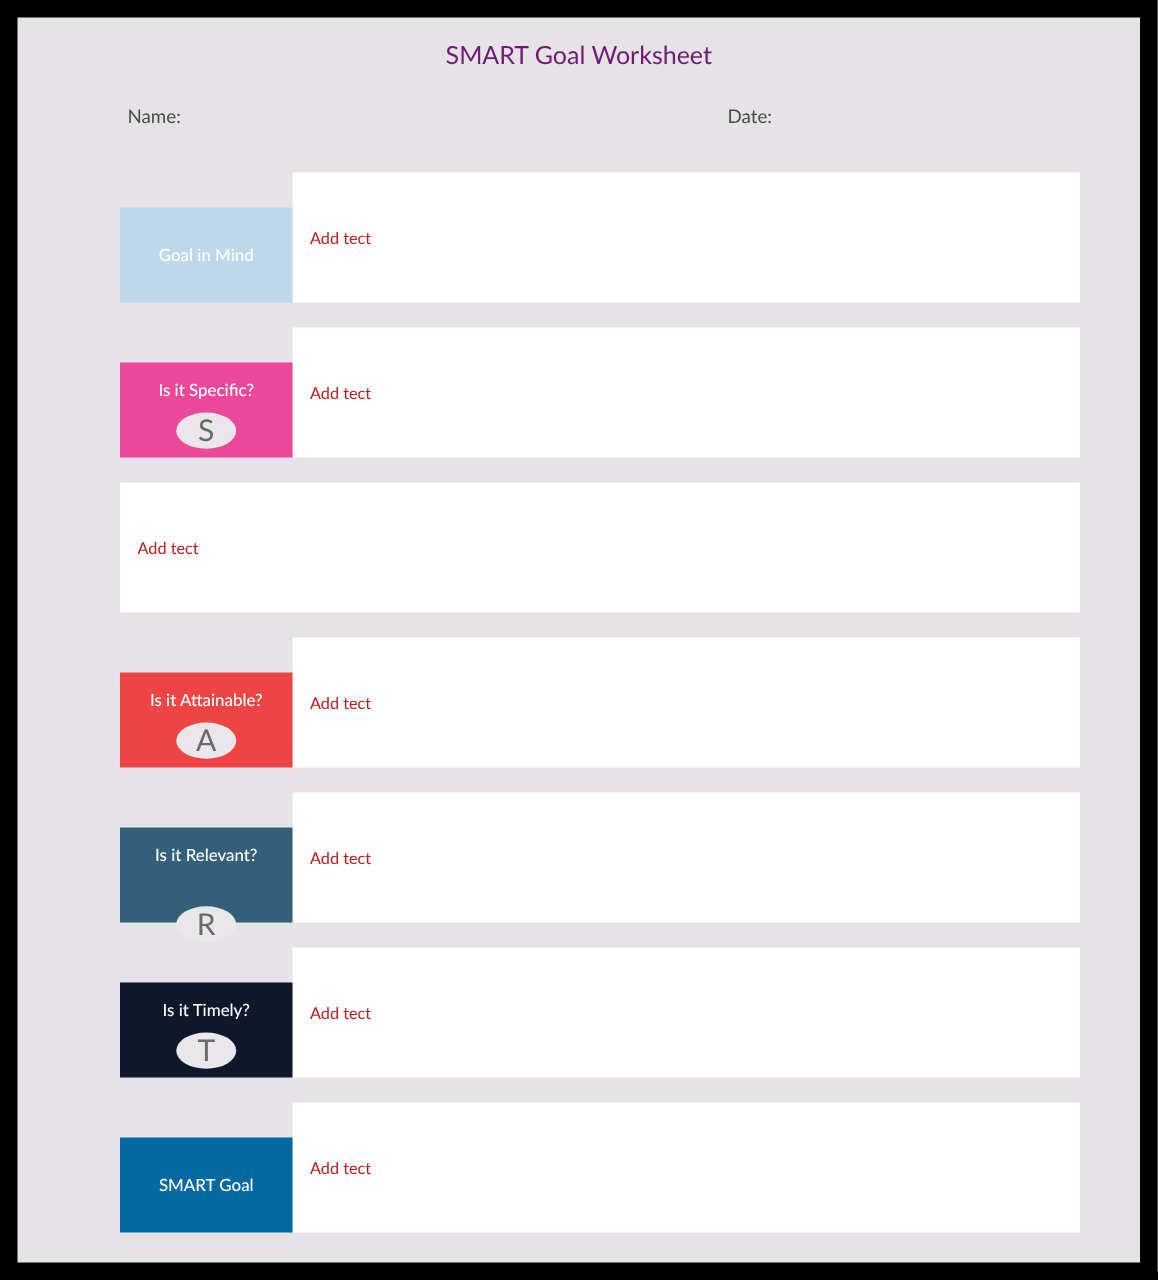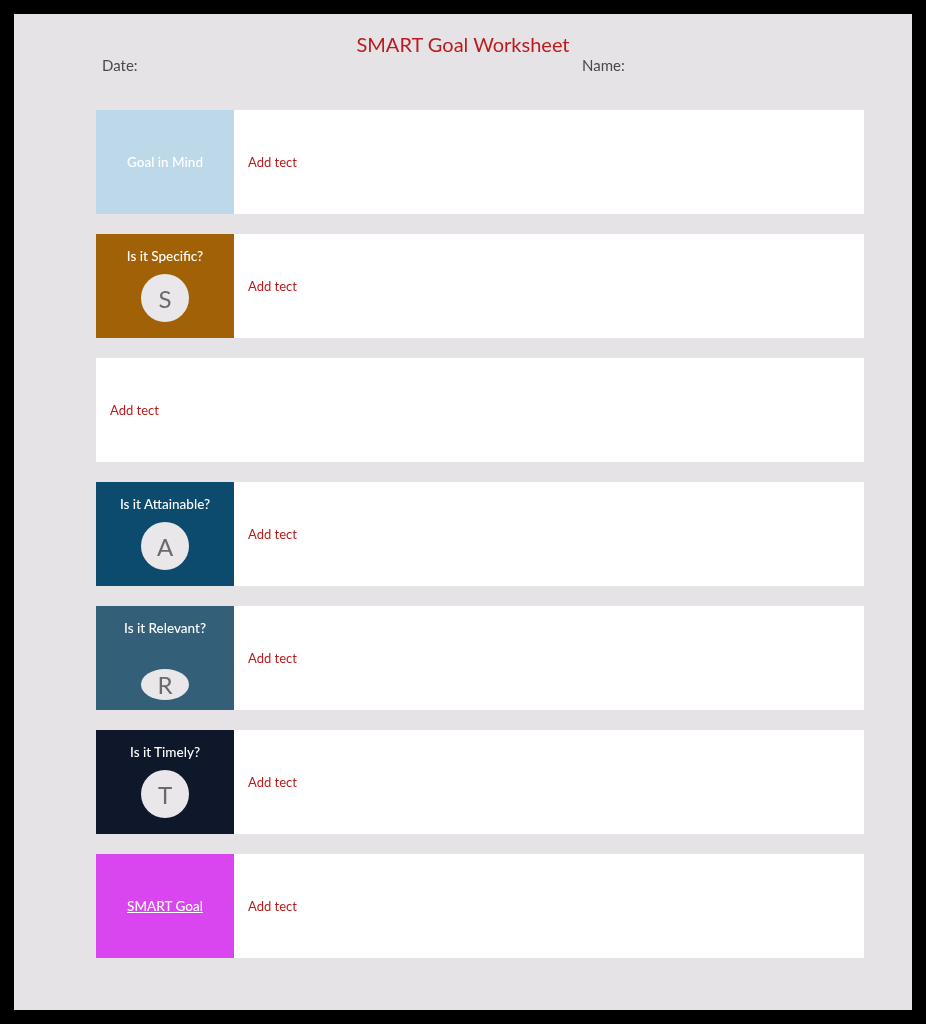--- a/index.html
+++ b/index.html
@@ -19,22 +19,23 @@
   .page {
     width: 100%;
     height: 100%;
     background: #e6e3e6;
     padding: 18px 0 0 0;
     position: relative;
   }
   .title {
     text-align: center;
     font-size: 20px;
-    color: #b91c1c;
+    color: #701a75;
     font-weight: 400;
+    margin-bottom: 28px;
   }
   .meta {
     display: flex;
     justify-content: space-between;
     padding: 0 70px 0 88px;
     margin-bottom: 36px;
   }
   .meta span {
     font-size: 15px;
     color: #4a4a4a;
@@ -54,20 +55,21 @@
     color: #fff;
     display: flex;
     flex-direction: column;
     align-items: center;
     justify-content: center;
     text-align: center;
     font-size: 13.5px;
     font-weight: 500;
     padding: 10px 6px;
     position: relative;
+    margin-top: 28px;
   }
   .label-cell.center-only { justify-content: center; }
   .label-cell.top-label { justify-content: flex-start; padding-top: 14px; }
   .circle {
     width: 48px;
     height: 48px;
     border-radius: 50%;
     background: #e9e7e9;
     color: #6a6a6a;
     font-size: 24px;
@@ -80,36 +82,36 @@
   .input-cell {
     flex: 1;
     background: #fff;
     display: flex;
     align-items: center;
     padding-left: 14px;
     font-size: 13px;
     color: #b91c1c;
   }
   .c0 { background: #bdd8e8; }
-  .c1 { background: #a16207; }
+  .c1 { background: #ec4899; }
   .c2 { background: #6ca2bc; }
-  .c3 { background: #0c4a6e; }
+  .c3 { background: #ef4444; }
   .c4 { background: #345f79; gap: 23px; }
   .c5 { background: #0f172a; }
-  .c6 { background: #d946ef; text-decoration: underline; }
+  .c6 { background: #0369a1; }
 </style>
 </head>
 <body>
 
 <div class="frame">
   <div class="page">
     <div class="title">SMART Goal Worksheet</div>
     <div class="meta">
+      <span>Name:</span>
       <span>Date:</span>
-      <span>Name:</span>
     </div>
     <div class="rows">
 
       <div class="row">
         <div class="label-cell c0 center-only">
           <span>Goal in Mind</span>
         </div>
         <div class="input-cell">Add tect</div>
       </div>
 

